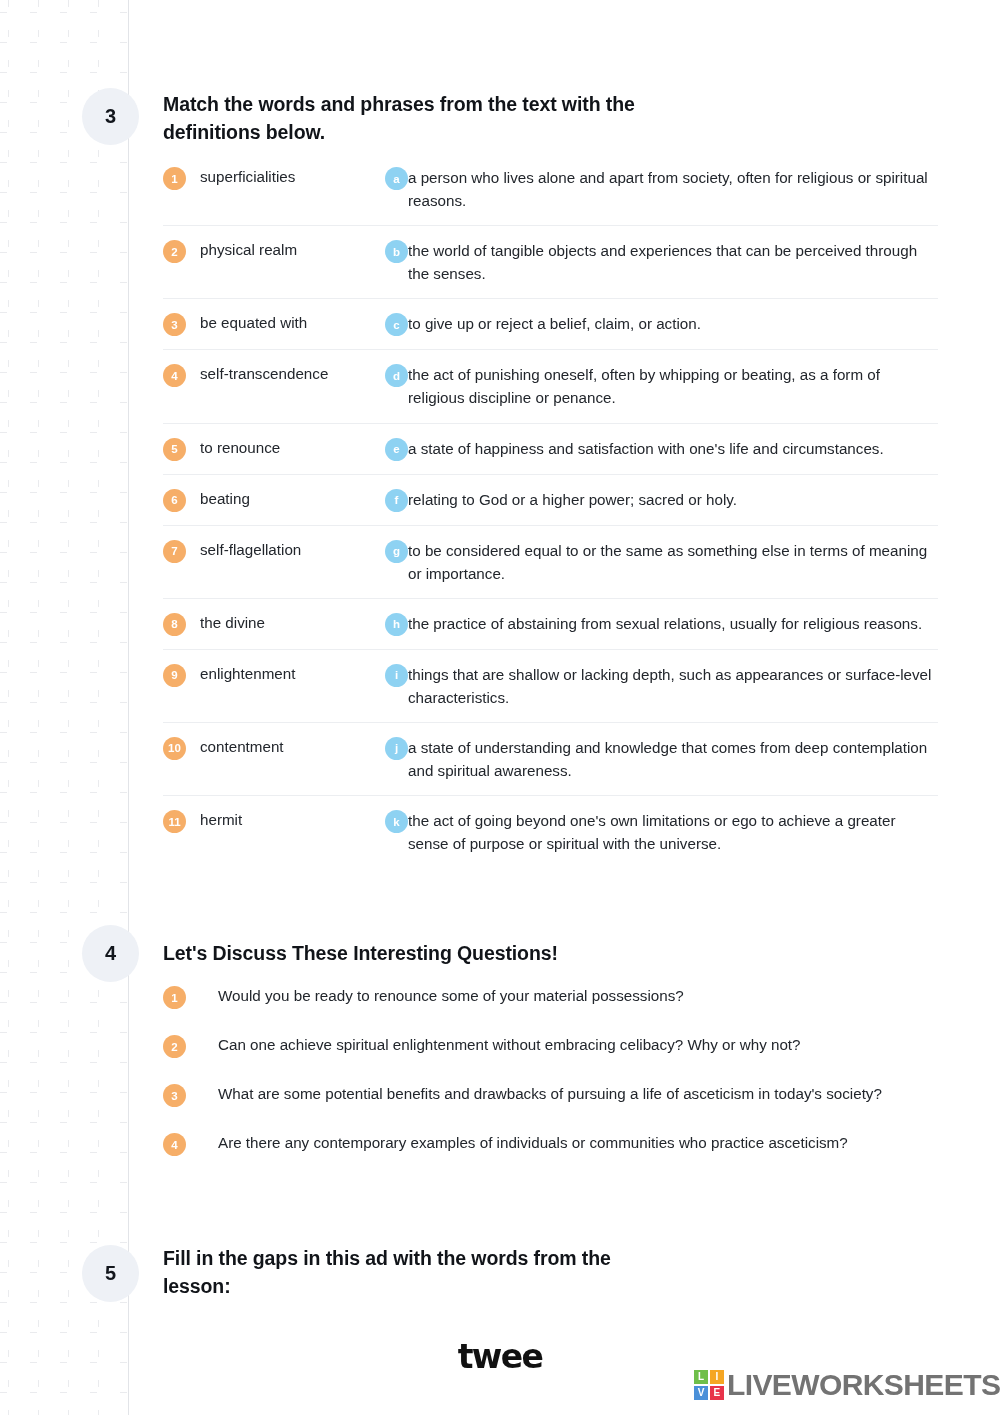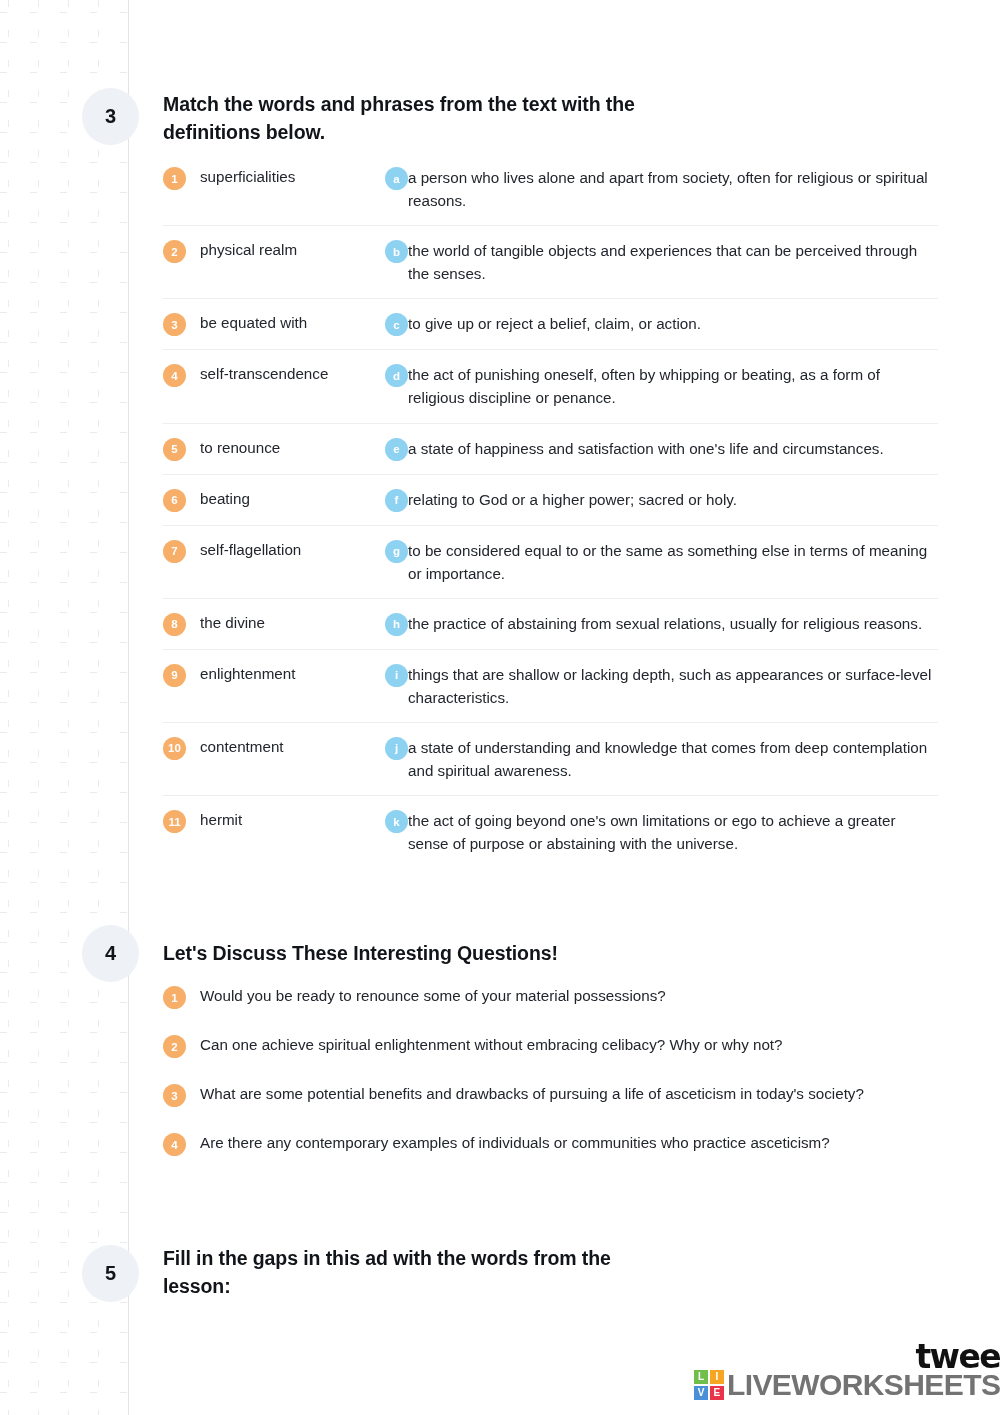--- a/index.html
+++ b/index.html
@@ -140,32 +140,32 @@
     left: 163px;
     top: 985px;
     width: 760px;
   }
   .q-row {
     display: flex;
     align-items: flex-start;
     margin-bottom: 25px;
   }
   .q-text {
-    margin-left: 14px;
+    margin-left: 32px;
     font-size: 15.2px;
     color: #22262c;
     line-height: 1.5;
   }
 
   
   .twee {
     position: absolute;
     left: 0; right: 0;
     top: 1337px;
-    text-align: right;
+    text-align: center;
     font-family: "DejaVu Sans", sans-serif;
     font-size: 33px;
     font-weight: bold;
     letter-spacing: -1.6px;
     color: #111111;
   }
 
   
   .lw {
     position: absolute;
@@ -322,21 +322,21 @@
         </div>
       </div>
       <div class="match-row">
         <div class="col-left">
           <span class="badge num">11</span>
           <span class="term">hermit</span>
         </div>
         <div class="gap"></div>
         <div class="col-right">
           <span class="badge ltr">k</span>
-          <span class="def">the act of going beyond one's own limitations or ego to achieve a greater sense of purpose or abstaining with the universe.</span>
+          <span class="def">the act of going beyond one's own limitations or ego to achieve a greater sense of purpose or spiritual with the universe.</span>
         </div>
       </div>
     </div>
 
   <div class="sec-num" style="top:925px;">4</div>
   <div class="sec-title" style="top:940px; width:700px;">Let's Discuss These Interesting Questions!</div>
 
   <div class="questions" id="questions-list">
       <div class="q-row">
         <span class="badge num">1</span>

